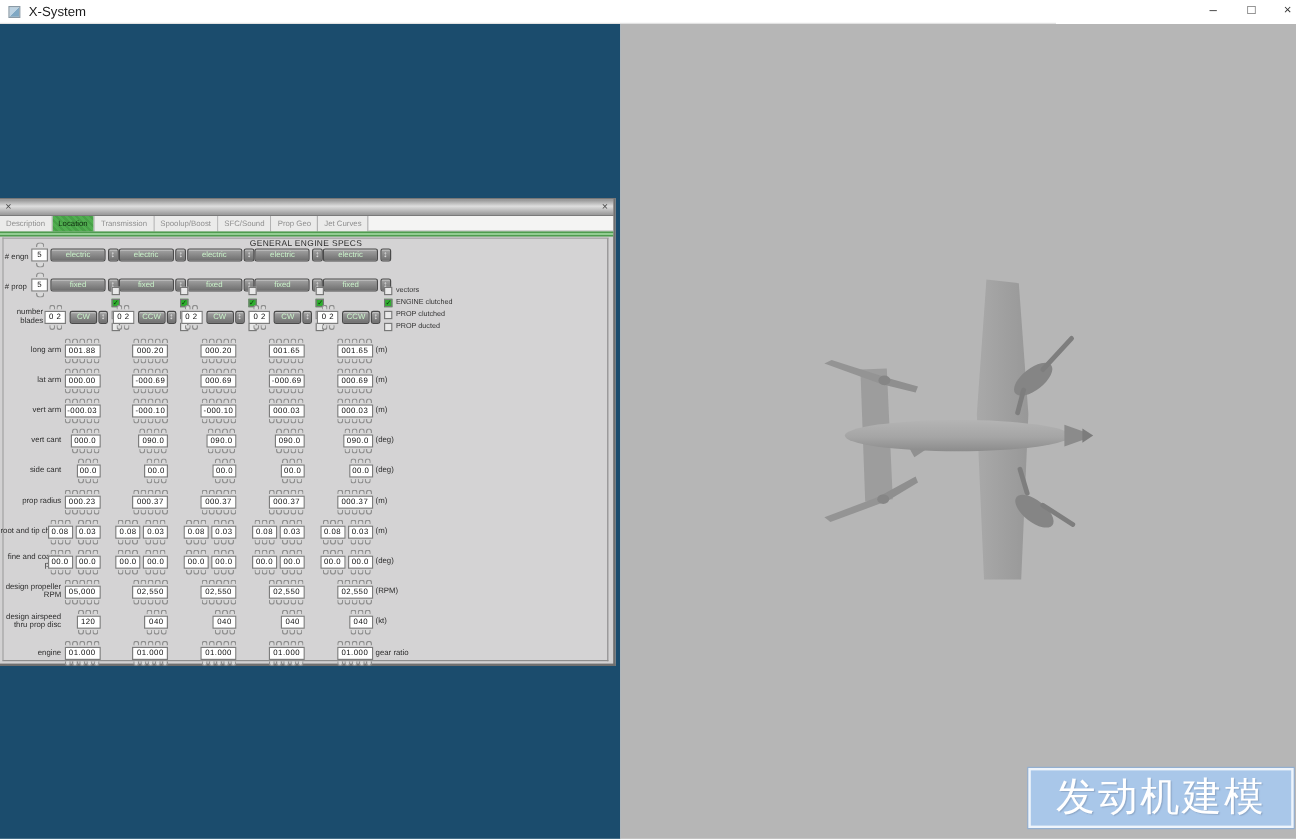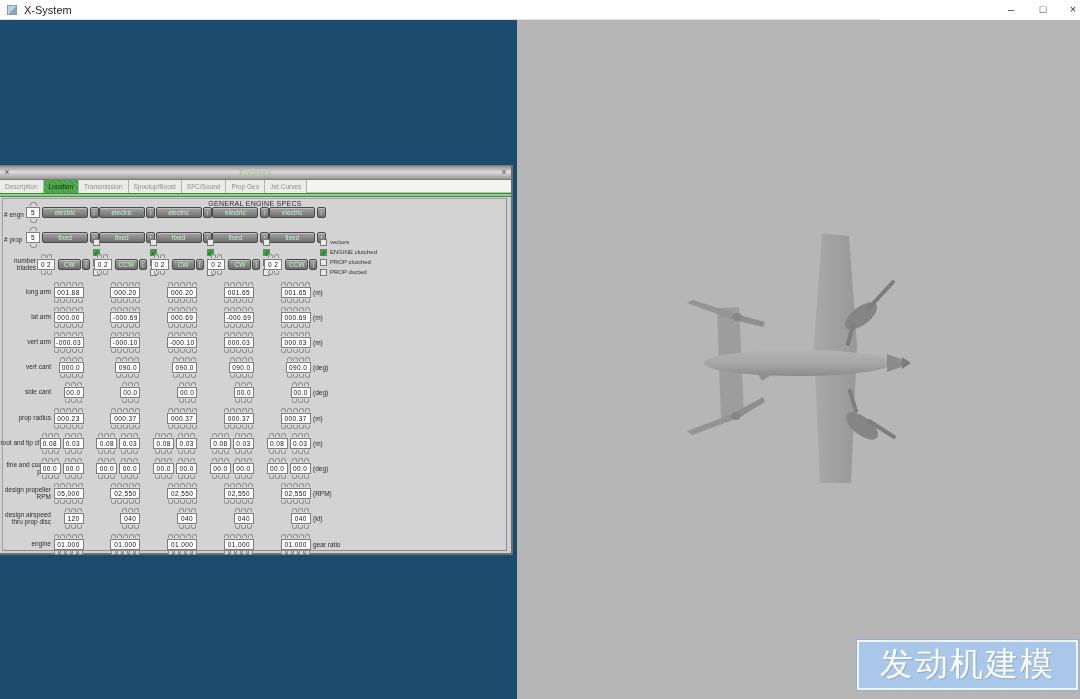--- a/index.html
+++ b/index.html
@@ -122,21 +122,20 @@
 
     <ellipse cx="345" cy="406" rx="19" ry="9" fill="#858585" transform="rotate(38 345 406)"></ellipse>
     <path d="M377,417 L352,401" stroke="#7e7e7e" stroke-width="4" stroke-linecap="round"></path>
     <path d="M333,371 L339,391" stroke="#7e7e7e" stroke-width="4" stroke-linecap="round"></path>
   </svg>
 </div>
 
 <div id="dialog">
   <div id="dlg-titlebar">
     <div class="dlg-x" style="left:2px;">×</div>
-    <div id="dlg-title">Engines</div>
     <div class="dlg-x" style="right:2px;">×</div>
   </div>
   <div id="tabbar"><div class="tab">Description</div><div class="tab sel">Location</div><div class="tab">Transmission</div><div class="tab">Spoolup/Boost</div><div class="tab">SFC/Sound</div><div class="tab">Prop Geo</div><div class="tab">Jet Curves</div></div>
   <div id="greenstrip"></div>
   <div id="content-frame"></div>
   <div id="section-header">GENERAL ENGINE SPECS</div>
 
   <div class="spinlabel" style="left:4px;top:45px;"># engn</div>
   <div class="spinfield" style="left:26px;top:36px;">
     <div class="wheels">

